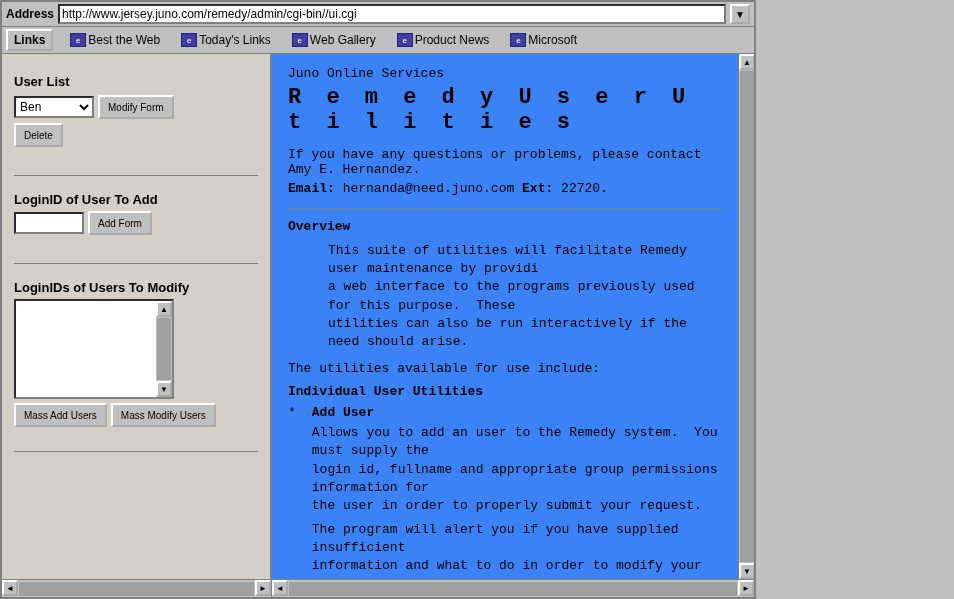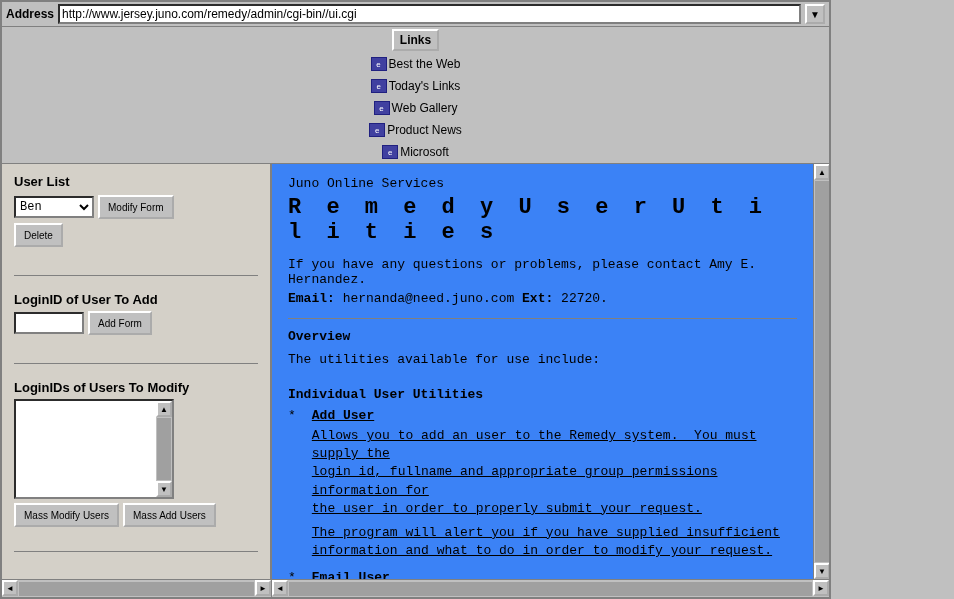--- a/index.html
+++ b/index.html
@@ -7,21 +7,21 @@
       font-family: Arial, sans-serif;
       font-size: 13px;
       background: #c0c0c0;
       width: 954px;
       height: 599px;
       overflow: hidden;
     }
 
     
     .browser-frame {
-      width: 831px;
+      width: 756px;
       height: 599px;
       display: flex;
       flex-direction: column;
       background: #c0c0c0;
       border: 2px solid #808080;
     }
 
     .address-bar {
       display: flex;
       align-items: center;
@@ -57,22 +57,21 @@
       font-size: 10px;
       cursor: pointer;
     }
 
     .links-bar {
       display: flex;
       align-items: center;
       padding: 2px 4px;
       background: #c0c0c0;
       border-bottom: 1px solid #808080;
-      gap: 4px;
-      flex-direction: column;
+      gap: 13px;
     }
 
     .links-button {
       font-size: 12px;
       font-weight: bold;
       background: #c0c0c0;
       border: 2px outset #ffffff;
       padding: 1px 6px;
       cursor: pointer;
       height: 22px;
@@ -98,21 +97,21 @@
       font-size: 8px;
       color: white;
     }
 
     
     .sidebar {
       width: 270px;
       min-width: 270px;
       background: #d4d0c8;
       border-right: 2px solid #808080;
-      padding: 10px 12px;
+      padding: 20px 12px;
       overflow-y: auto;
       display: flex;
       flex-direction: column;
       gap: 8px;
     }
 
     .sidebar-section {
       margin-bottom: 8px;
     }
 
@@ -128,21 +127,20 @@
       gap: 4px;
       margin-bottom: 4px;
     }
 
     .sidebar select {
       width: 80px;
       height: 22px;
       font-size: 12px;
       border: 2px inset #808080;
       background: white;
-      font-family: Liberation Mono, monospace;
     }
 
     .win-button {
       font-size: 10px;
       background: #c0c0c0;
       border: 2px outset #ffffff;
       padding: 2px 8px;
       cursor: pointer;
       height: 24px;
       white-space: nowrap;
@@ -221,42 +219,41 @@
 
     .content-paragraph {
       margin-left: 40px;
       margin-bottom: 10px;
       font-size: 13px;
       line-height: 1.4;
     }
 
     .content-utilities-title {
       font-size: 13px;
-      margin-bottom: 20px;
+      margin-bottom: 8px;
     }
 
     .content-subsection-title {
       font-weight: bold;
       font-size: 13px;
       margin-bottom: 6px;
     }
 
     .content-bullet {
       display: flex;
       gap: 16px;
       margin-bottom: 4px;
     }
 
     .content-bullet-star {
       font-size: 13px;
     }
 
     .content-bullet-content {
       flex: 1;
-      text-decoration: underline;
     }
 
     .content-bullet-title {
       font-weight: bold;
       font-size: 13px;
       margin-bottom: 4px;
     }
 
     .content-bullet-desc {
       font-size: 13px;
@@ -359,42 +356,47 @@
           <div style="width:160px; height:100px; border: 2px inset #808080; background:white; overflow:hidden; position:relative;">
 
             <div style="position:absolute; right:0; top:0; bottom:0; width:16px; background:#c0c0c0; display:flex; flex-direction:column; align-items:center;">
               <div style="width:16px; height:16px; background:#c0c0c0; border:2px outset #ffffff; display:flex; align-items:center; justify-content:center; font-size:8px; cursor:pointer;">▲</div>
               <div style="flex:1; width:14px; background:#a0a0a0; margin:1px;"></div>
               <div style="width:16px; height:16px; background:#c0c0c0; border:2px outset #ffffff; display:flex; align-items:center; justify-content:center; font-size:8px; cursor:pointer;">▼</div>
             </div>
           </div>
         </div>
         <div class="button-row">
+          <button class="win-button">Mass Add Users</button>
           <button class="win-button">Mass Modify Users</button>
-          <button class="win-button">Mass Add Users</button>
         </div>
       </div>
 
       <hr class="sidebar-divider">
     </div>
 
     <div style="display:flex; flex-direction:row; flex:1; overflow:hidden;">
 
       <div class="content-area">
         <div class="content-title-small">Juno Online Services</div>
         <div class="content-title-large">R e m e d y   U s e r   U t i l i t i e s</div>
         <div class="content-contact">If you have any questions or problems, please contact Amy E. Hernandez.</div>
         <div class="content-email">
           <strong>Email:</strong>
           <span> hernanda@need.juno.com </span>
           <strong>Ext:</strong>
           <span> 22720.</span>
         </div>
         <hr class="content-divider">
         <div class="content-section-title">Overview</div>
+        <div class="content-paragraph">
+          This suite of utilities will facilitate Remedy user maintenance by providi<br>
+          a web interface to the programs previously used for this purpose.&nbsp; These<br>
+          utilities can also be run interactively if the need should arise.
+        </div>
         <div class="content-utilities-title">The utilities available for use include:</div>
         <div class="content-subsection-title">Individual User Utilities</div>
 
         <div class="content-bullet">
           <span class="content-bullet-star">*</span>
           <div class="content-bullet-content">
             <div class="content-bullet-title">Add User</div>
             <div class="content-bullet-desc">
               Allows you to add an user to the Remedy system.&nbsp; You must supply the<br>
               login id, fullname and appropriate group permissions information for<br>

